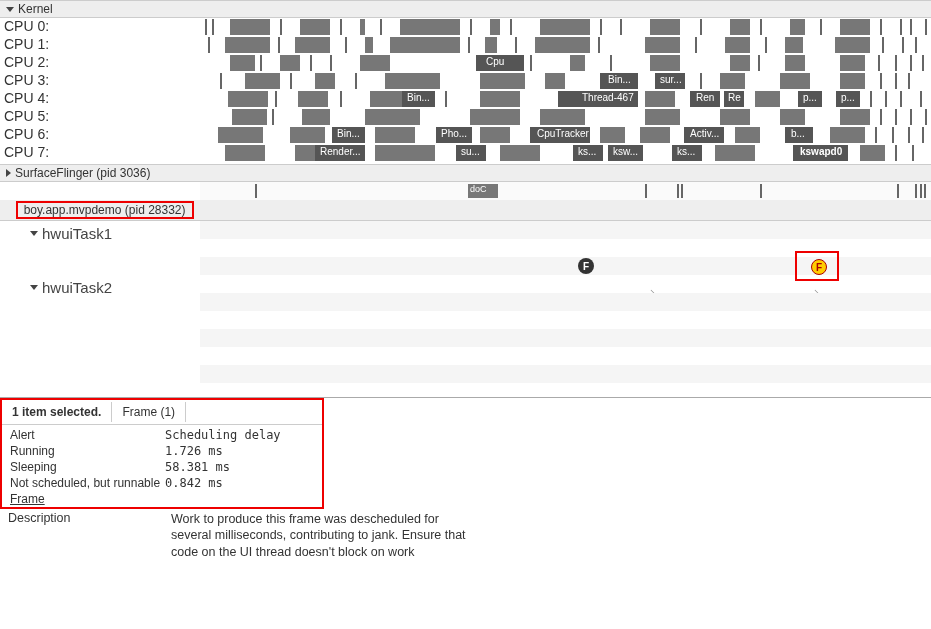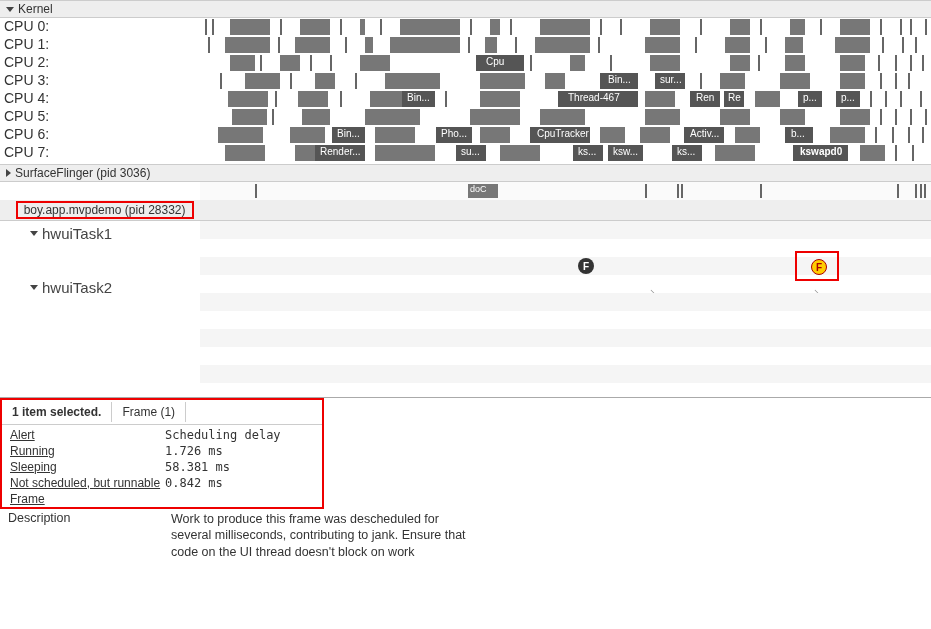--- a/index.html
+++ b/index.html
@@ -215,21 +215,20 @@
       padding: 2px 0 0 0;
     }
     .details-row {
       display: flex;
       font-size: 12px;
       padding: 1px 0 1px 8px;
     }
     .details-key {
       width: 155px;
       color: #333;
-      text-decoration: underline;
     }
     .details-val {
       color: #333;
       font-family: "Segoe UI", monospace;
     }
     .details-row.link .details-key {
       text-decoration: underline;
     }
     .desc-row {
       display: flex;
@@ -375,21 +374,21 @@
       <div class="bar" style="left:28px;width:40px"></div>
         <div class="thin-bar" style="left:75px"></div>
       <div class="bar" style="left:98px;width:30px"></div>
         <div class="thin-bar" style="left:140px"></div>
       <div class="bar" style="left:170px;width:50px"></div>
       <div class="bar dark" style="left:202px;width:33px"></div>
       <span class="bar-label" style="left:207px;">Bin...</span>
       <div class="thin-bar" style="left:245px"></div>
         <div class="bar" style="left:280px;width:40px"></div>
       <div class="bar dark" style="left:358px;width:80px"></div>
-      <span class="bar-label" style="left:368px;">Thread-467</span>
+      <span class="bar-label" style="left:382px;">Thread-467</span>
       <div class="bar" style="left:445px;width:30px"></div>
       <div class="bar dark" style="left:490px;width:30px"></div>
       <span class="bar-label" style="left:496px;">Ren</span>
       <div class="bar dark" style="left:524px;width:20px"></div>
       <span class="bar-label" style="left:528px;">Re</span>
       <div class="bar" style="left:555px;width:25px"></div>
       <div class="bar dark" style="left:598px;width:24px"></div>
       <span class="bar-label" style="left:603px;">p...</span>
       <div class="bar dark" style="left:636px;width:24px"></div>
       <span class="bar-label" style="left:641px;">p...</span>

